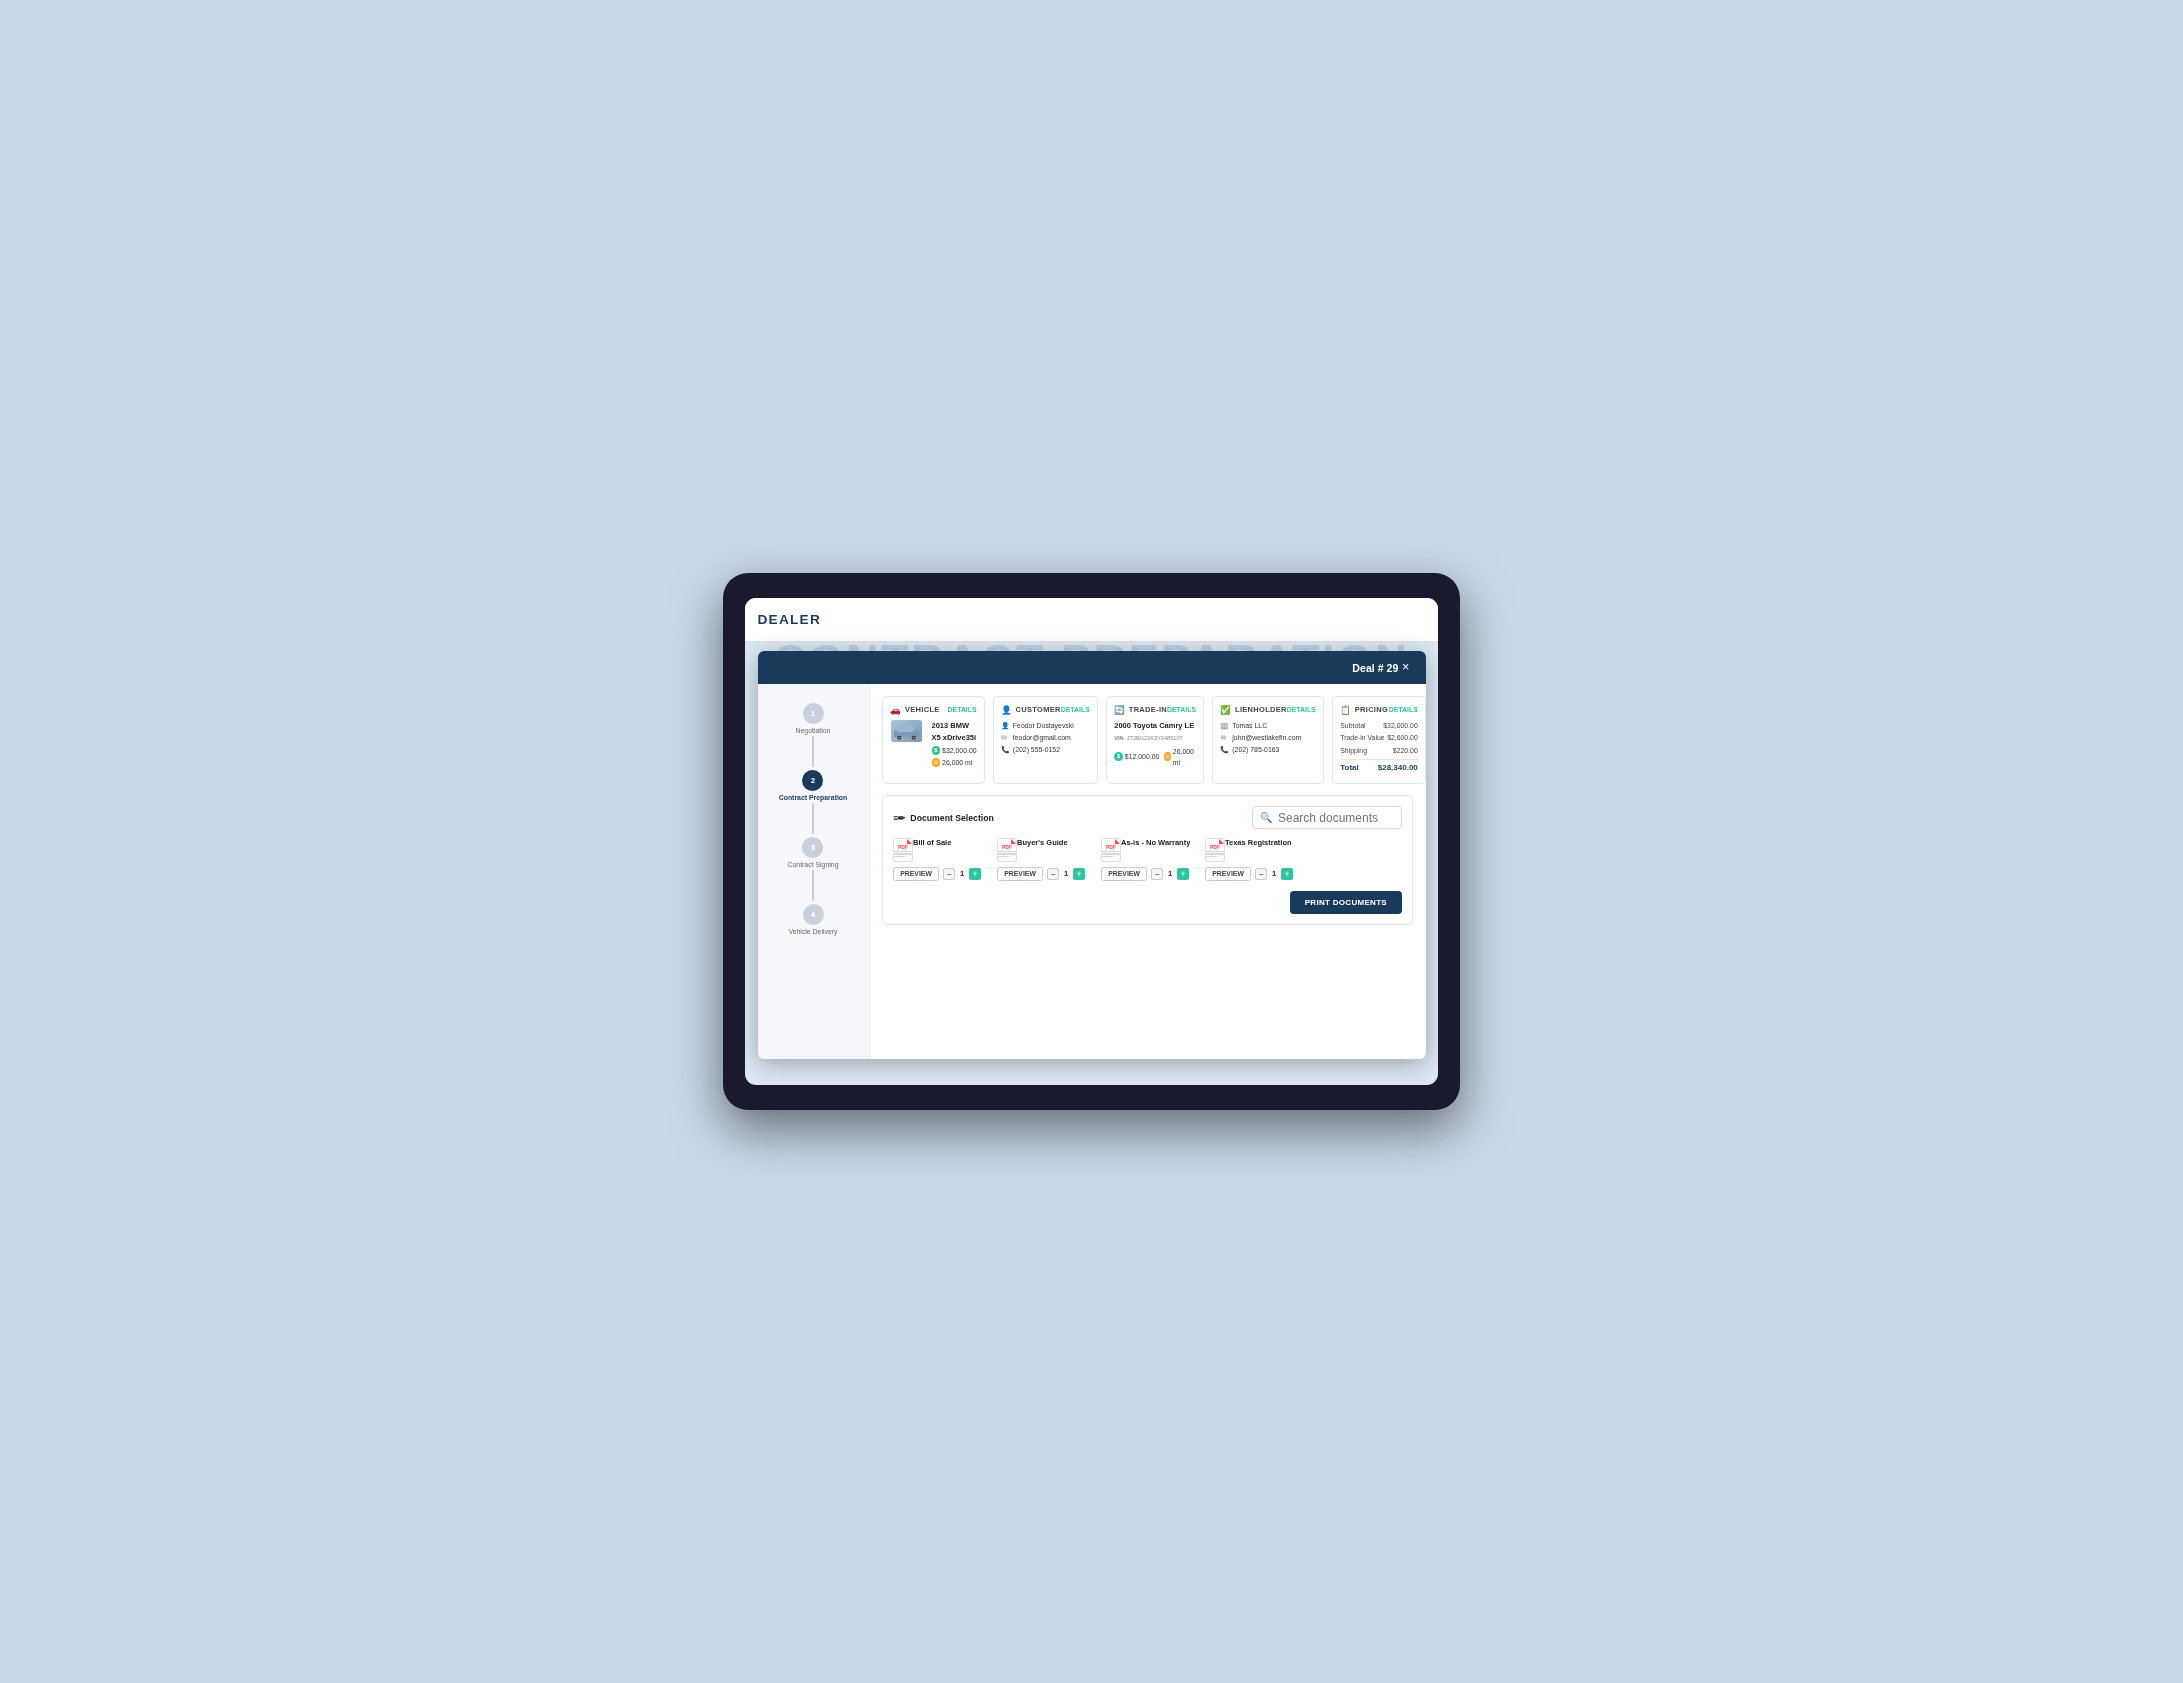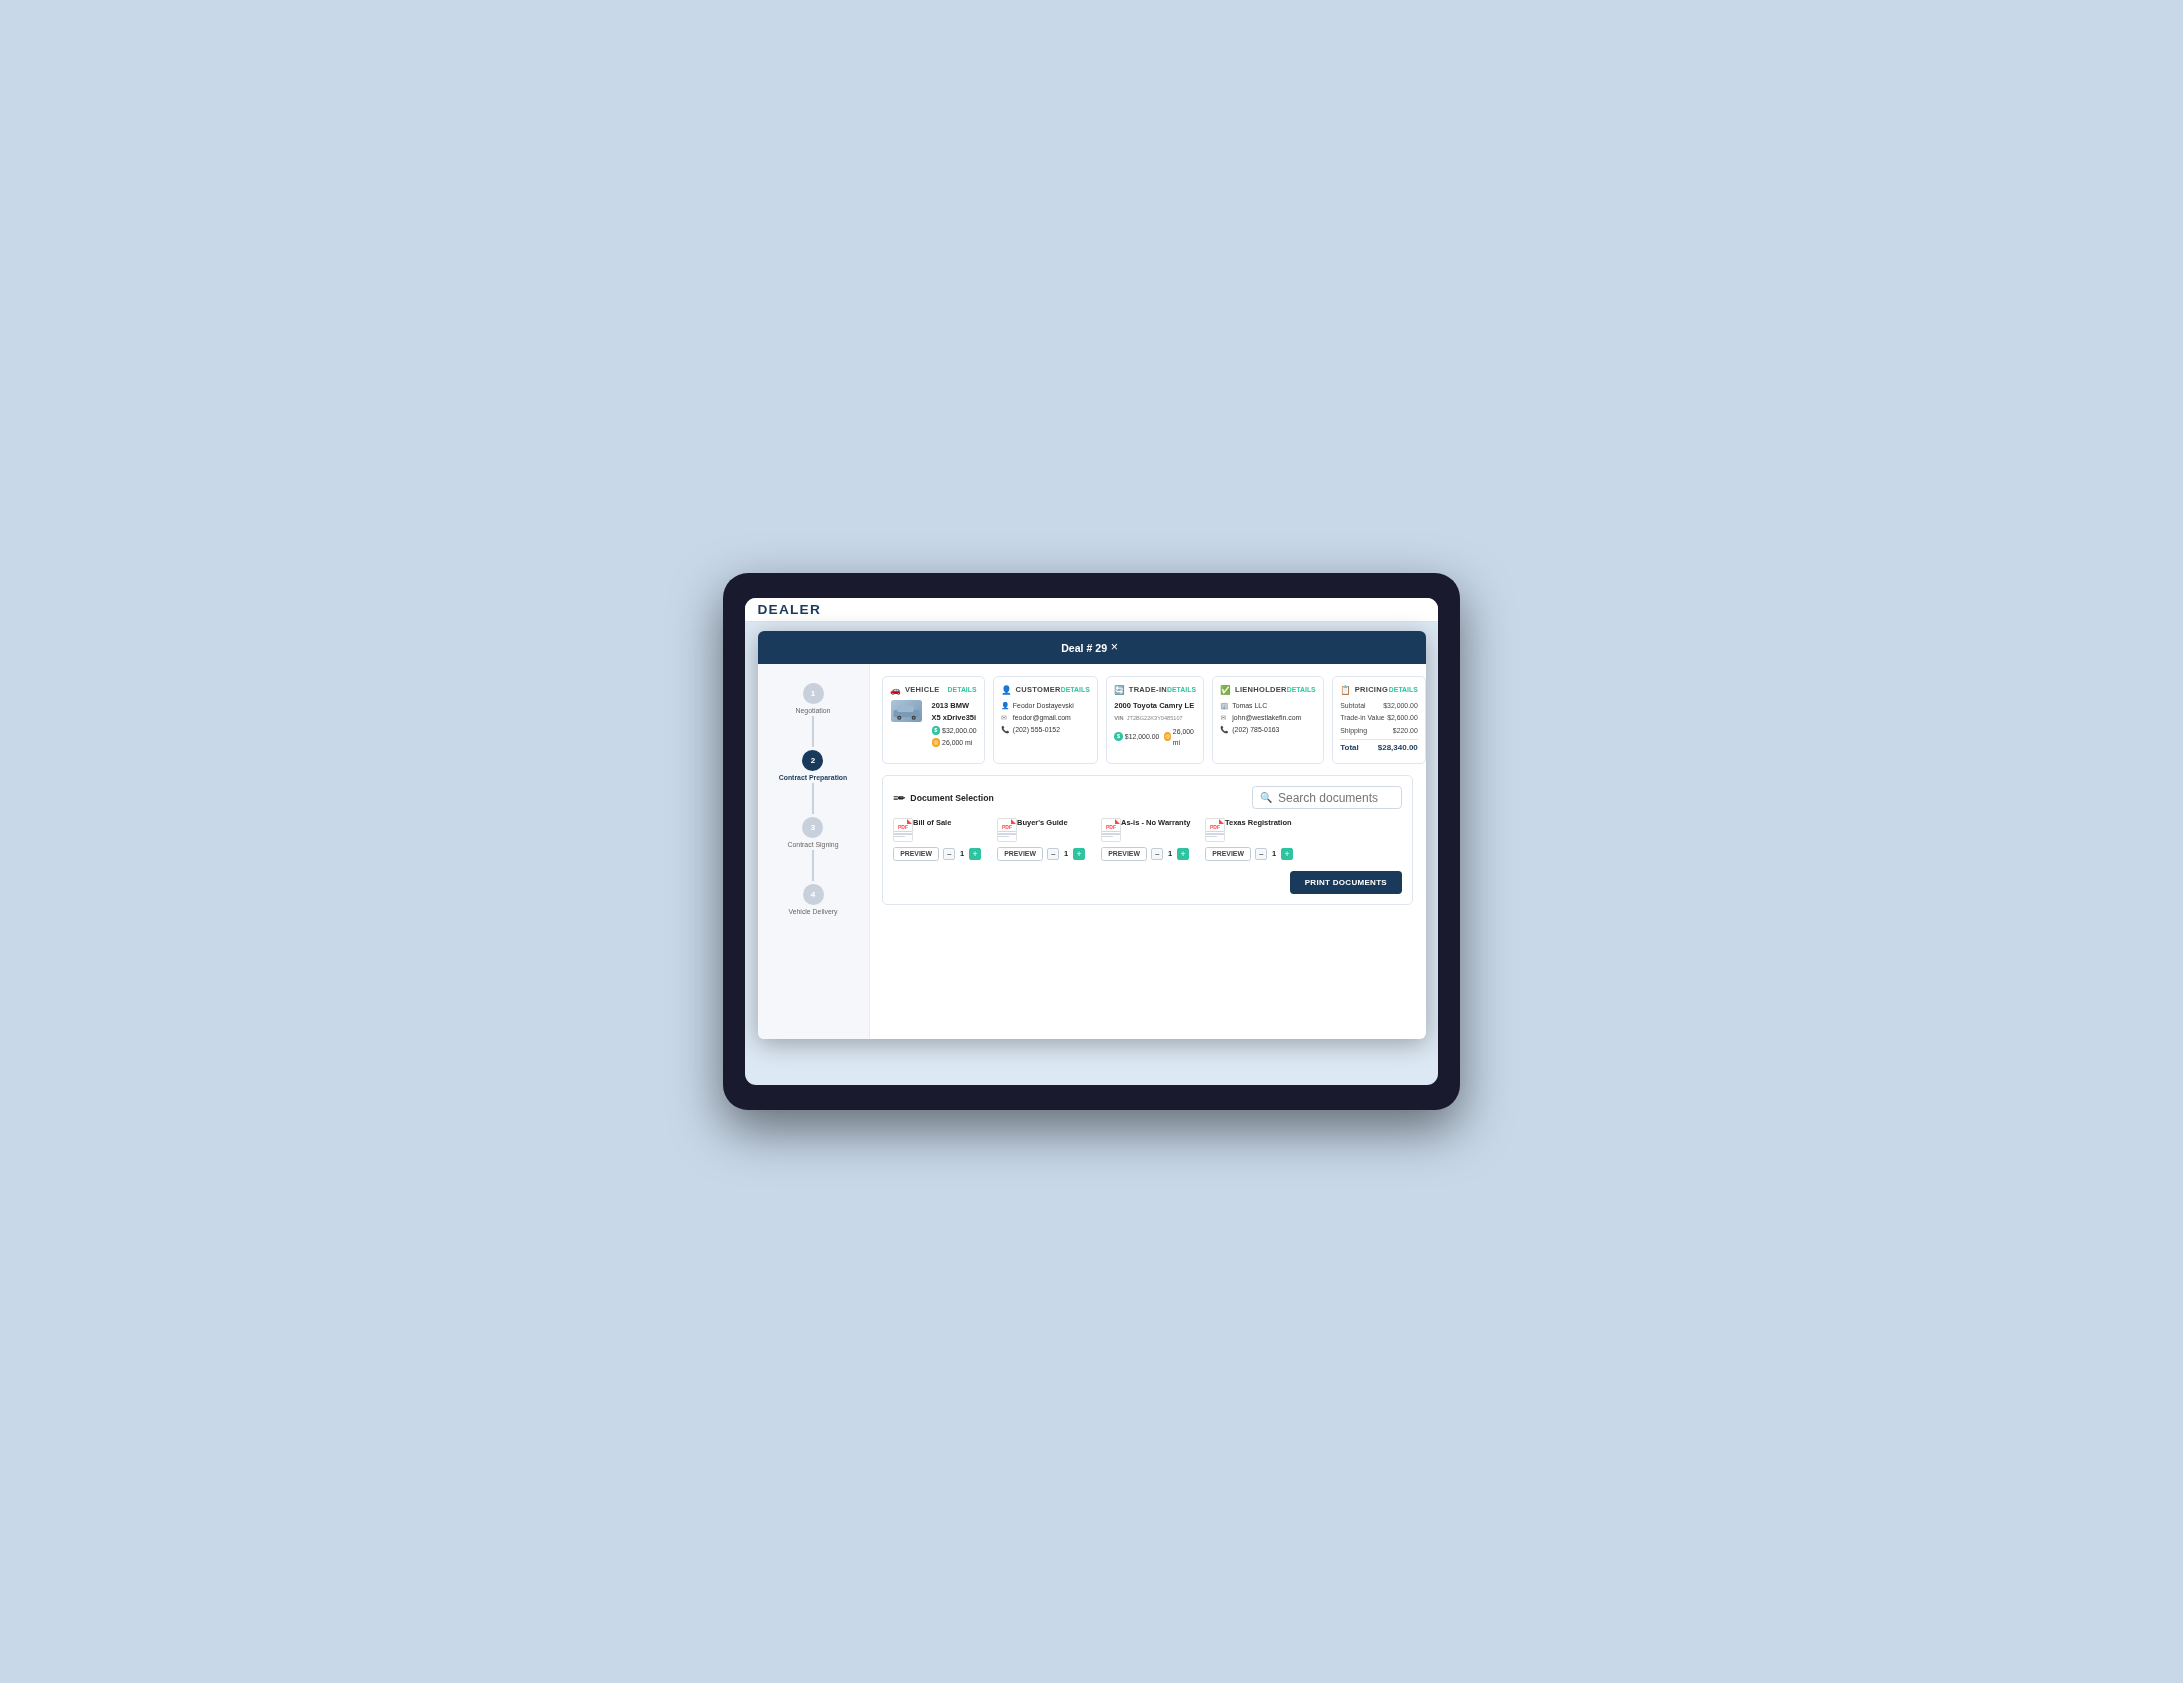--- a/index.html
+++ b/index.html
@@ -40,21 +40,21 @@
       color: rgba(100,130,170,0.25);
       letter-spacing: 2.5px;
       text-transform: uppercase;
       pointer-events: none;
       user-select: none;
       white-space: nowrap;
     }
 
     .top-bar {
       background: #fff;
-      height: 24px;
+      height: 44px;
       display: flex;
       align-items: center;
       padding: 0 12.5px;
       border-bottom: 0.6px solid #e0e0e0;
     }
 
     .top-bar-logo {
       font-size: 13.7px;
       font-weight: 800;
       color: #1a3a5c;
@@ -74,21 +74,21 @@
       border-radius: 6.2px;
       overflow: hidden;
       box-shadow: 0 5px 25px rgba(0,0,0,0.3);
     }
 
     .modal-header {
       background: #1a3a5c;
       color: #fff;
       padding: 8.7px 12.5px;
       display: flex;
-      justify-content: center;
+      justify-content: flex-end;
       align-items: center;
     }
 
     .modal-header-title {
       font-size: 10.6px;
       font-weight: 600;
       color: #fff;
     }
 
     .modal-close-btn {

